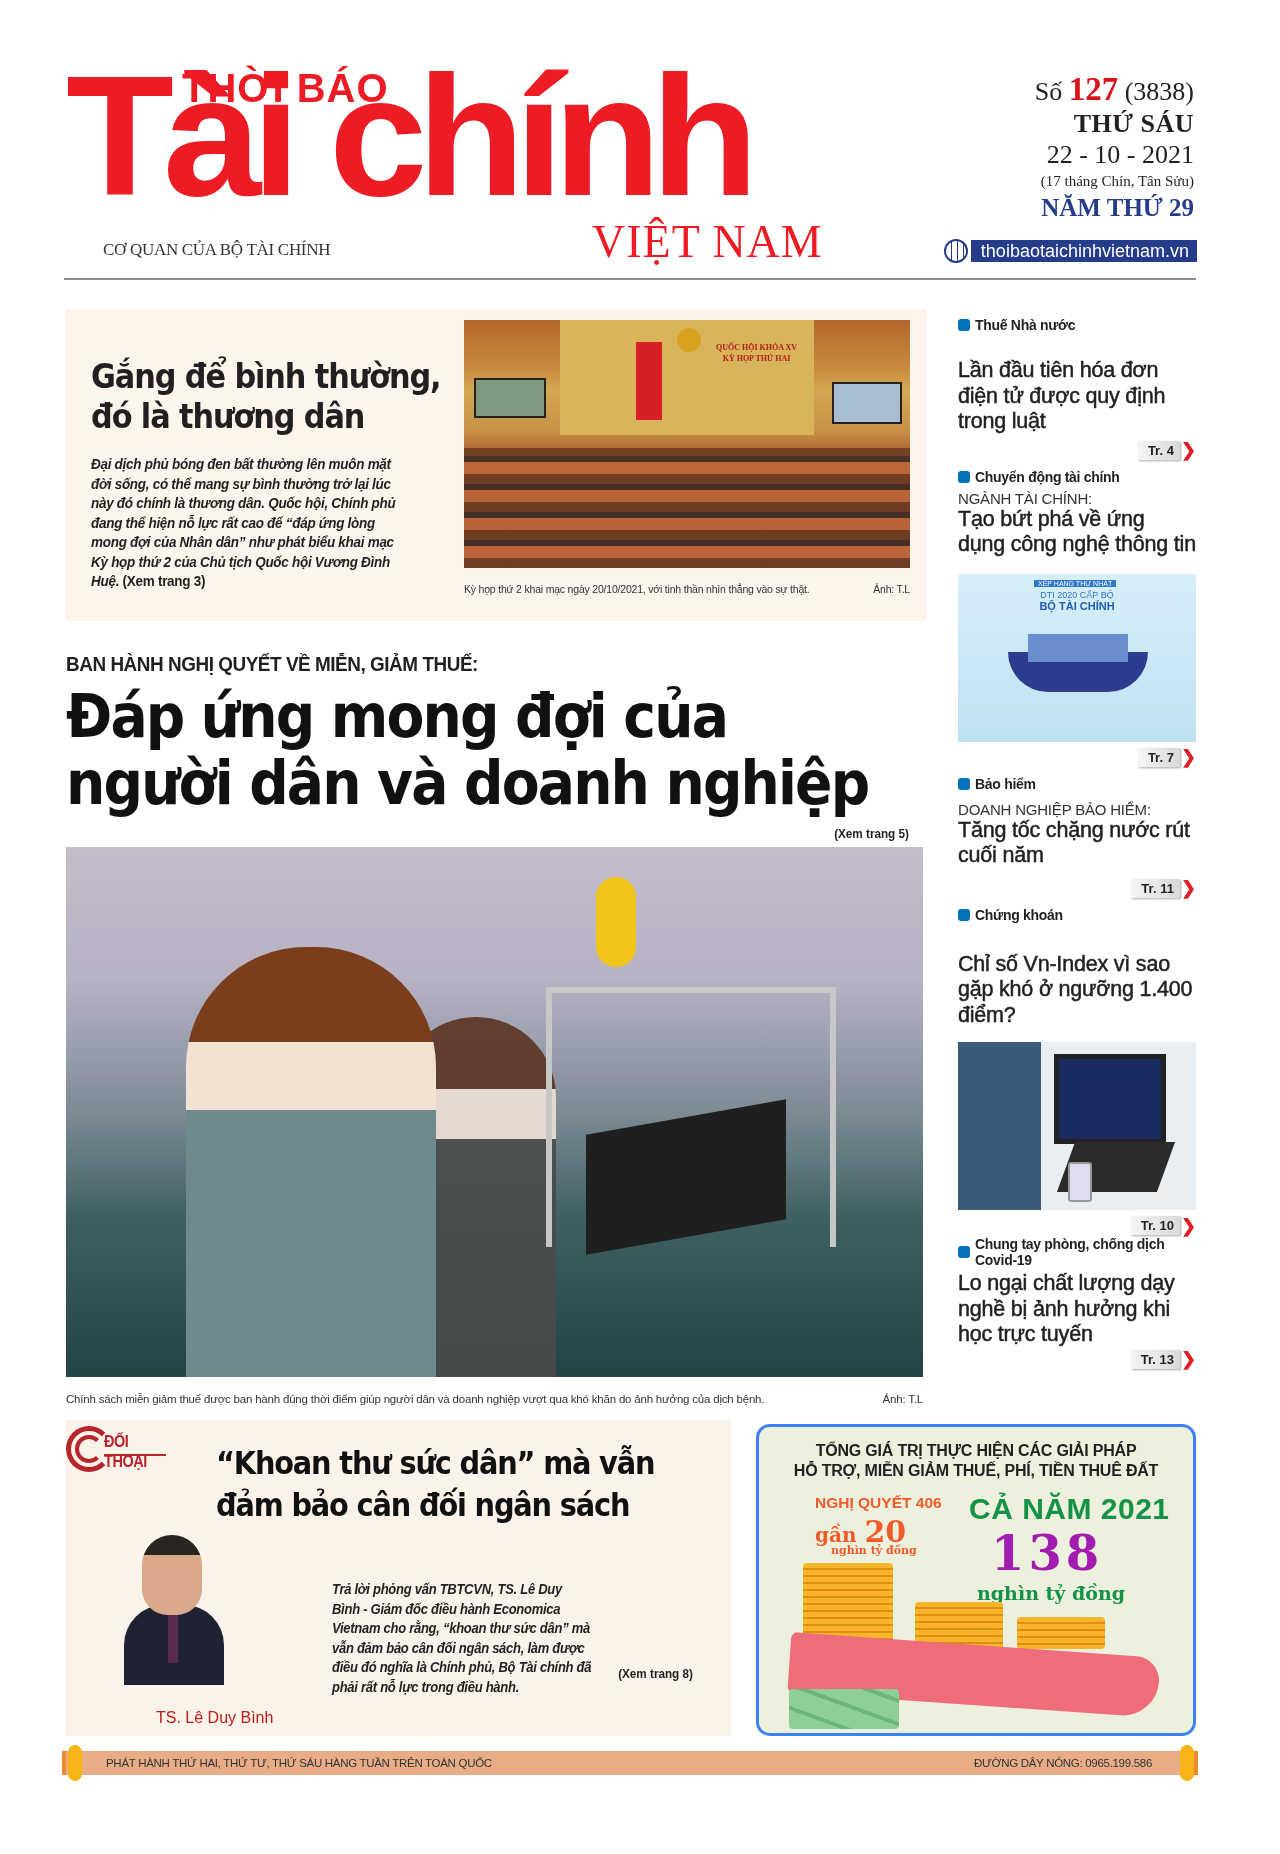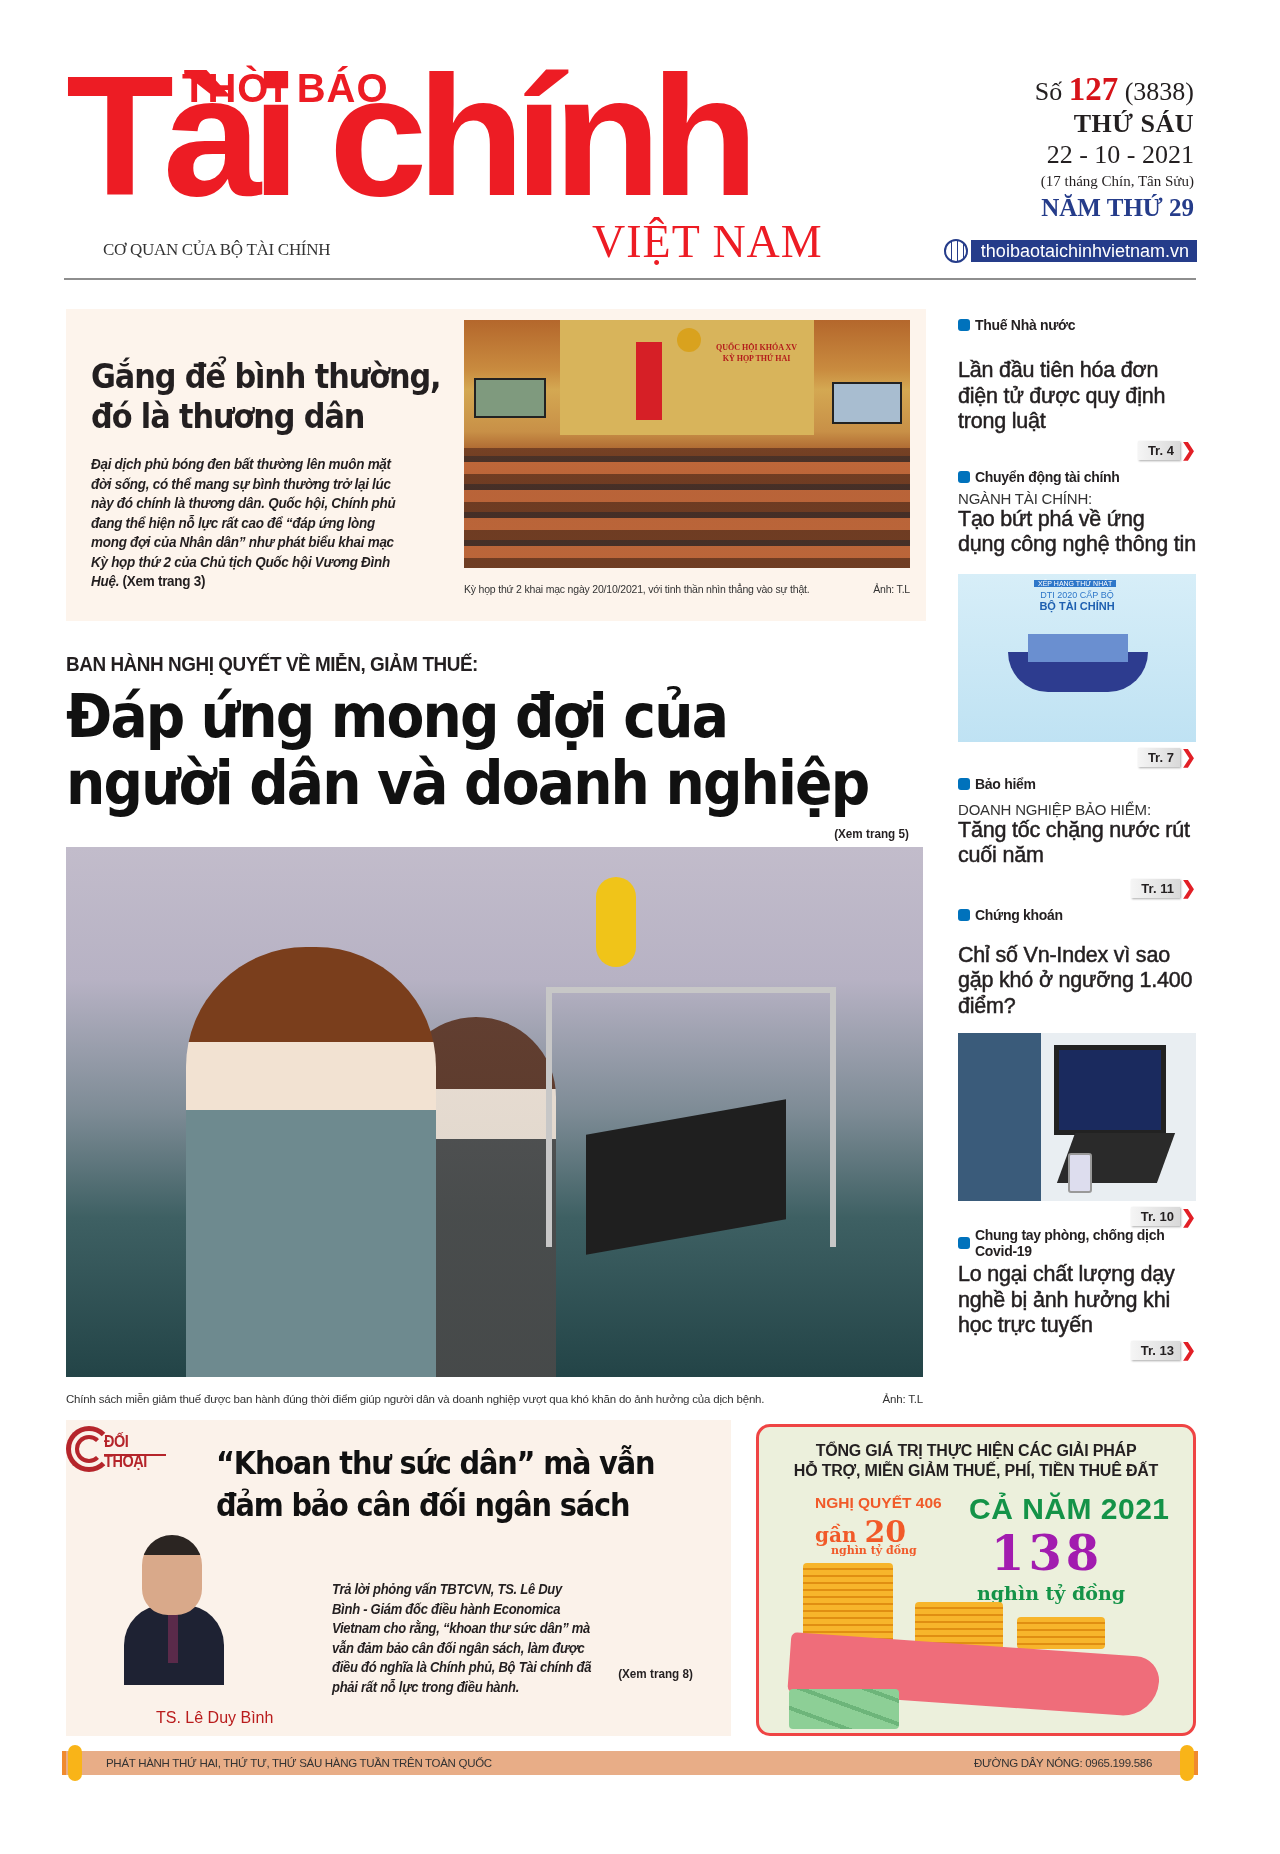--- a/index.html
+++ b/index.html
@@ -95,21 +95,21 @@
   .portrait { position:absolute; left: 58px; top: 115px; width: 88px; height: 150px; }
   .portrait .head { position:absolute; left: 18px; top: 0; width: 60px; height: 80px; border-radius: 30px 30px 26px 26px; background: linear-gradient(180deg, #2b2522 0 25%, #d9a98a 25% 100%); }
   .portrait .body { position:absolute; left: 0; top: 70px; width: 100px; height: 80px; border-radius: 40px 40px 0 0; background: #1e2233; }
   .portrait .tie { position:absolute; left: 44px; top: 78px; width: 10px; height: 50px; background: #5a2a4a; }
   .portrait-cap { position:absolute; left: 90px; top: 289px; font-size: 16px; color: #b91c1c; }
   .box2 .lede { position:absolute; left: 266px; top: 160px; width: 280px; font-style: italic; font-weight: 700; font-size: 14px; line-height: 19.5px; letter-spacing: -0.3px;
                 color: #231f20; transform: scaleX(0.93); transform-origin: left; }
   .box2 .see8 { position:absolute; left: 548px; top: 246px; font-size: 13px; font-weight: 700; transform: scaleX(0.9); }
 
   
-  .box3 { left: 756px; top: 1424px; width: 440px; height: 312px; background: #ecf0dc; border: 3px solid #ef4444; border-radius: 14px; overflow: hidden; }
+  .box3 { left: 756px; top: 1424px; width: 440px; height: 312px; background: #ecf0dc; border: 3px solid #3b82f6; border-radius: 14px; overflow: hidden; }
   .box3 .ttl { position:absolute; left: 0; right: 0; top: 14px; text-align: center; font-weight: 700; font-size: 16px; line-height: 20px; color: #231f20; letter-spacing: -0.2px; }
   .box3 .nq { position:absolute; left: 56px; top: 67px; color: #f15a29; font-weight: 700; font-size: 15.5px; }
   .box3 .gan { position:absolute; left: 56px; top: 87px; color: #f15a29; font-family: "DejaVu Serif", serif; font-weight: 700; font-size: 20px; }
   .box3 .gan .n { font-size: 30px; margin-left: 8px; }
   .box3 .gan-u { position:absolute; left: 72px; top: 117px; color: #f15a29; font-family: "DejaVu Serif", serif; font-weight: 700; font-size: 11px; }
   .box3 .cn { position:absolute; left: 210px; top: 65px; color: #149348; font-weight: 900; font-size: 30px; letter-spacing: 0.5px; }
   .box3 .big { position:absolute; left: 232px; top: 98px; color: #a21caf; font-family: "DejaVu Serif", serif; font-weight: 900; font-size: 48px; letter-spacing: 4px; }
   .box3 .big-u { position:absolute; left: 218px; top: 155px; color: #149348; font-family: "DejaVu Serif", serif; font-weight: 700; font-size: 19px; }
   .coins { position:absolute; background: repeating-linear-gradient(180deg, #f7b52b 0 5px, #e08e12 5px 7px); border-radius: 4px; }
   .hand { position:absolute; left: 30px; top: 218px; width: 370px; height: 60px; background: #ef6d7a; border-radius: 10px 40px 60px 10px; transform: rotate(4deg); }
@@ -238,21 +238,21 @@
         <span class="tag">Tr. 11</span>
         <span class="chev">❯</span>
       </div>
   </div>
 
   <div>
     <div class="sec">
         <span class="sq"></span>
         <span>Chứng khoán</span>
       </div>
-    <div class="sh" style="margin-top:19px">Chỉ số Vn-Index vì sao gặp khó ở ngưỡng 1.400 điểm?</div>
+    <div class="sh" style="margin-top:28px">Chỉ số Vn-Index vì sao gặp khó ở ngưỡng 1.400 điểm?</div>
     <div class="stock-img" style="margin-top:14px">
       <div class="laptop"></div>
       <div class="kb"></div>
       <div class="phone"></div>
     </div>
     <div class="tr">
         <span class="tag">Tr. 10</span>
         <span class="chev">❯</span>
       </div>
   </div>

